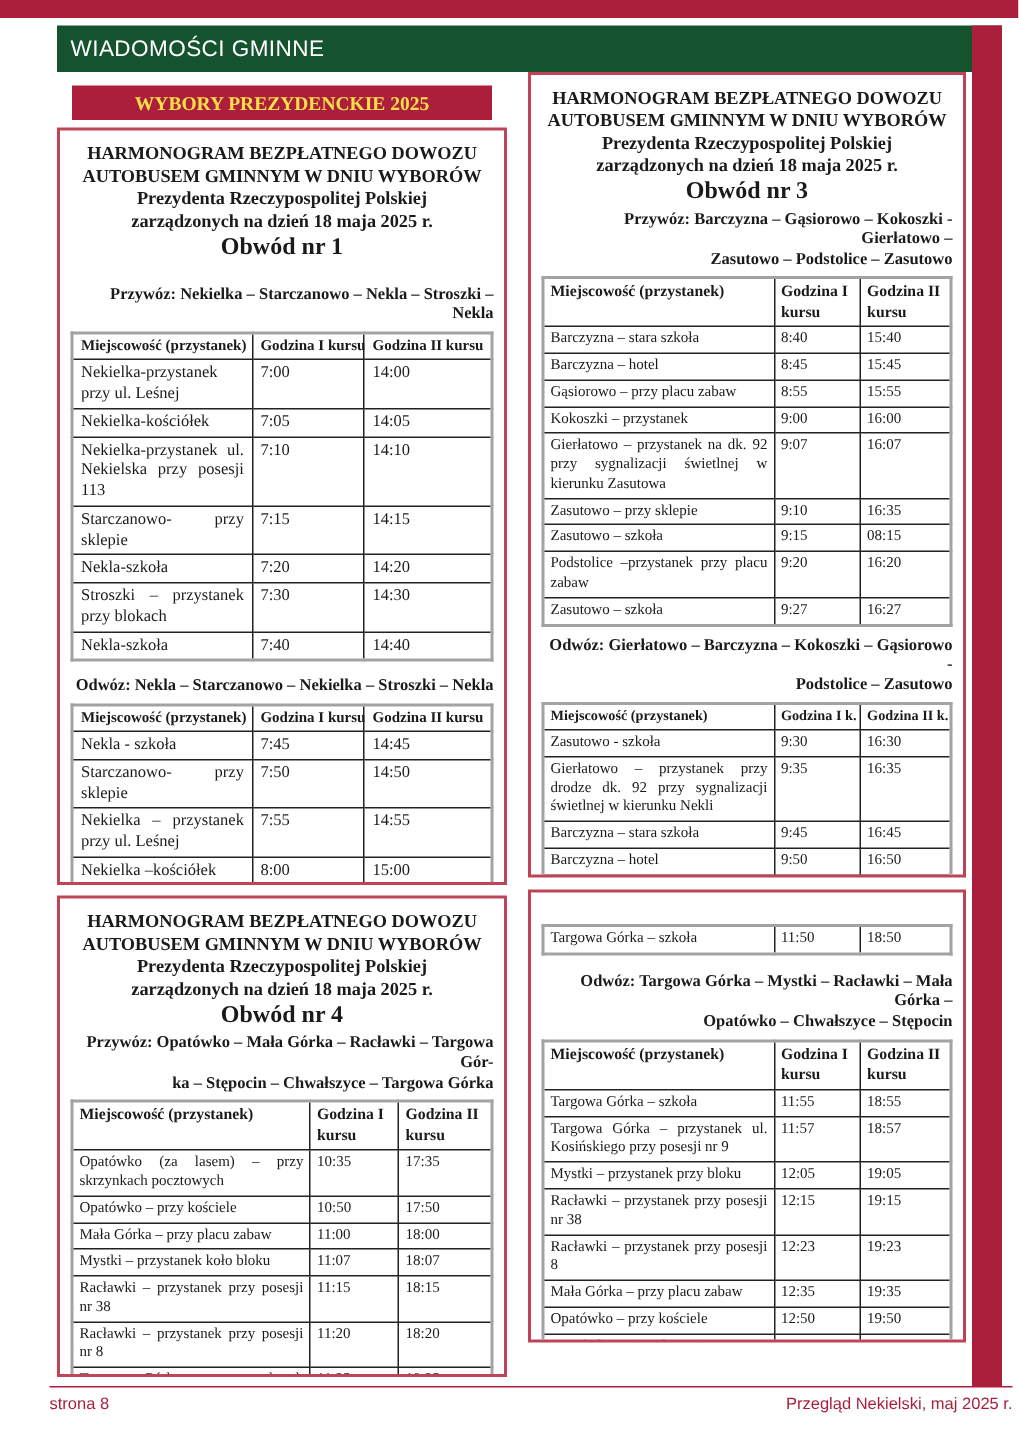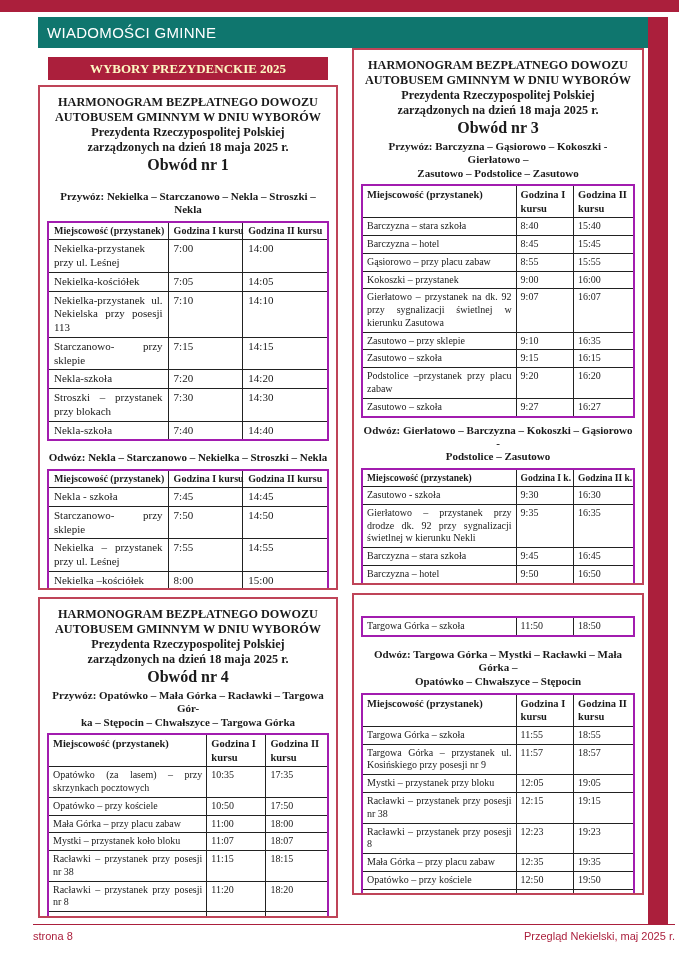--- a/index.html
+++ b/index.html
@@ -2,52 +2,52 @@
 <html lang="pl"><head>
 <meta charset="utf-8">
 <style>
   html,body { margin:0; padding:0; }
   body {
     width:679px; height:960px; position:relative; background:#ffffff;
     font-family:"Liberation Serif", serif; color:#1a1a1a; overflow:hidden;
   }
   .top-strip { position:absolute; top:0; left:0; width:679px; height:12px; background:#ab1f3c; }
   .masthead {
-    position:absolute; top:17px; left:38px; right:11px; height:31px; background:#0f766e;
+    position:absolute; top:17px; left:38px; right:11px; height:31px; background:#14532d;
     color:#ffffff; font-family:"Liberation Sans", sans-serif; font-size:15px;
     display:flex; align-items:center; padding-left:9px; box-sizing:border-box; letter-spacing:0.3px;
   }
   .right-bar { position:absolute; top:17px; right:11px; width:20px; height:907px; background:#ab1f3c; }
 
   .col-left  { position:absolute; left:38px;  top:57px; width:300px; }
   .col-right { position:absolute; left:352px; top:48px; width:292px; }
 
   .banner-election {
     height:23px; line-height:23px; margin:0 10px 5px 10px; background:#ab1f3c;
-    color:#fef9c3; text-align:center; font-weight:bold; font-size:13px;
+    color:#fde047; text-align:center; font-weight:bold; font-size:13px;
   }
   .box {
     border:2px solid #bf4458; background:#ffffff; box-sizing:border-box;
     padding:8px 7px 6px 7px; overflow:hidden;
   }
   .box1 { height:505px; margin-bottom:7px; }
   .box2 { height:321px; }
   .box3 { height:537px; margin-bottom:8px; }
   .box4 { height:302px; }
 
   .sched-title { text-align:center; font-weight:bold; font-size:12.2px; line-height:1.22; }
   .sched-title .obwod { font-size:16px; }
   .gap-lg { margin-bottom:16px; }
   .gap-sm { margin-bottom:3px; }
 
-  .route { text-align:center; font-weight:bold; font-size:11px; line-height:1.22; margin:5px 0 4px 0; }
+  .route { text-align:right; font-weight:bold; font-size:11px; line-height:1.22; margin:5px 0 4px 0; }
 
   table.sched {
     border-collapse:collapse; width:100%; table-layout:fixed;
-    border:2px solid #a21caf;
+    border:2px solid #a3a3a3;
   }
   table.sched th, table.sched td {
     border:1.5px solid #222222; vertical-align:top; text-align:left; font-weight:normal;
   }
   table.sched th { font-weight:bold; }
   table.sched td:first-child { text-align:justify; }
 
   table.left-t { font-size:11px; }
   table.left-t th, table.left-t td { padding:2px 5px; line-height:1.25; }
   table.left-t th { white-space:nowrap; font-size:10px; }
@@ -293,21 +293,21 @@
             <td>16:07</td>
           </tr>
           <tr>
             <td>Zasutowo – przy sklepie</td>
             <td>9:10</td>
             <td>16:35</td>
           </tr>
           <tr>
             <td>Zasutowo – szkoła</td>
             <td>9:15</td>
-            <td>16:15</td>
+            <td>08:15</td>
           </tr>
           <tr>
             <td>Podstolice –przystanek przy placu zabaw</td>
             <td>9:20</td>
             <td>16:20</td>
           </tr>
           <tr>
             <td>Zasutowo – szkoła</td>
             <td>9:27</td>
             <td>16:27</td>

